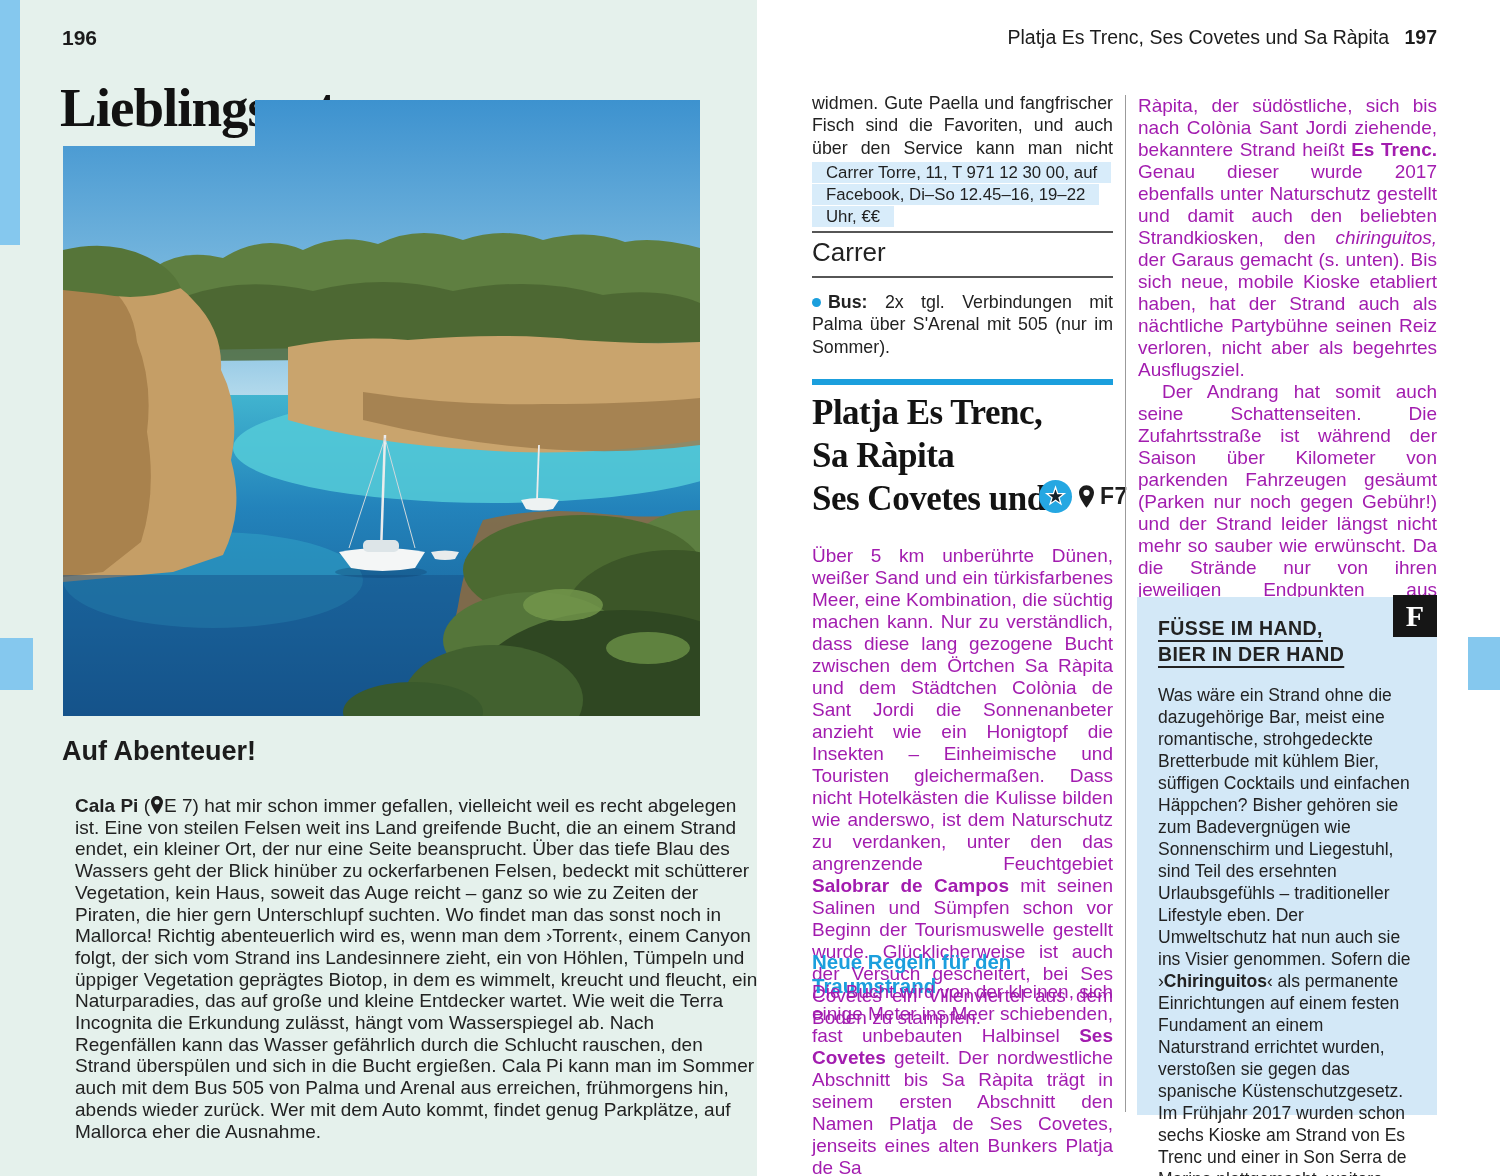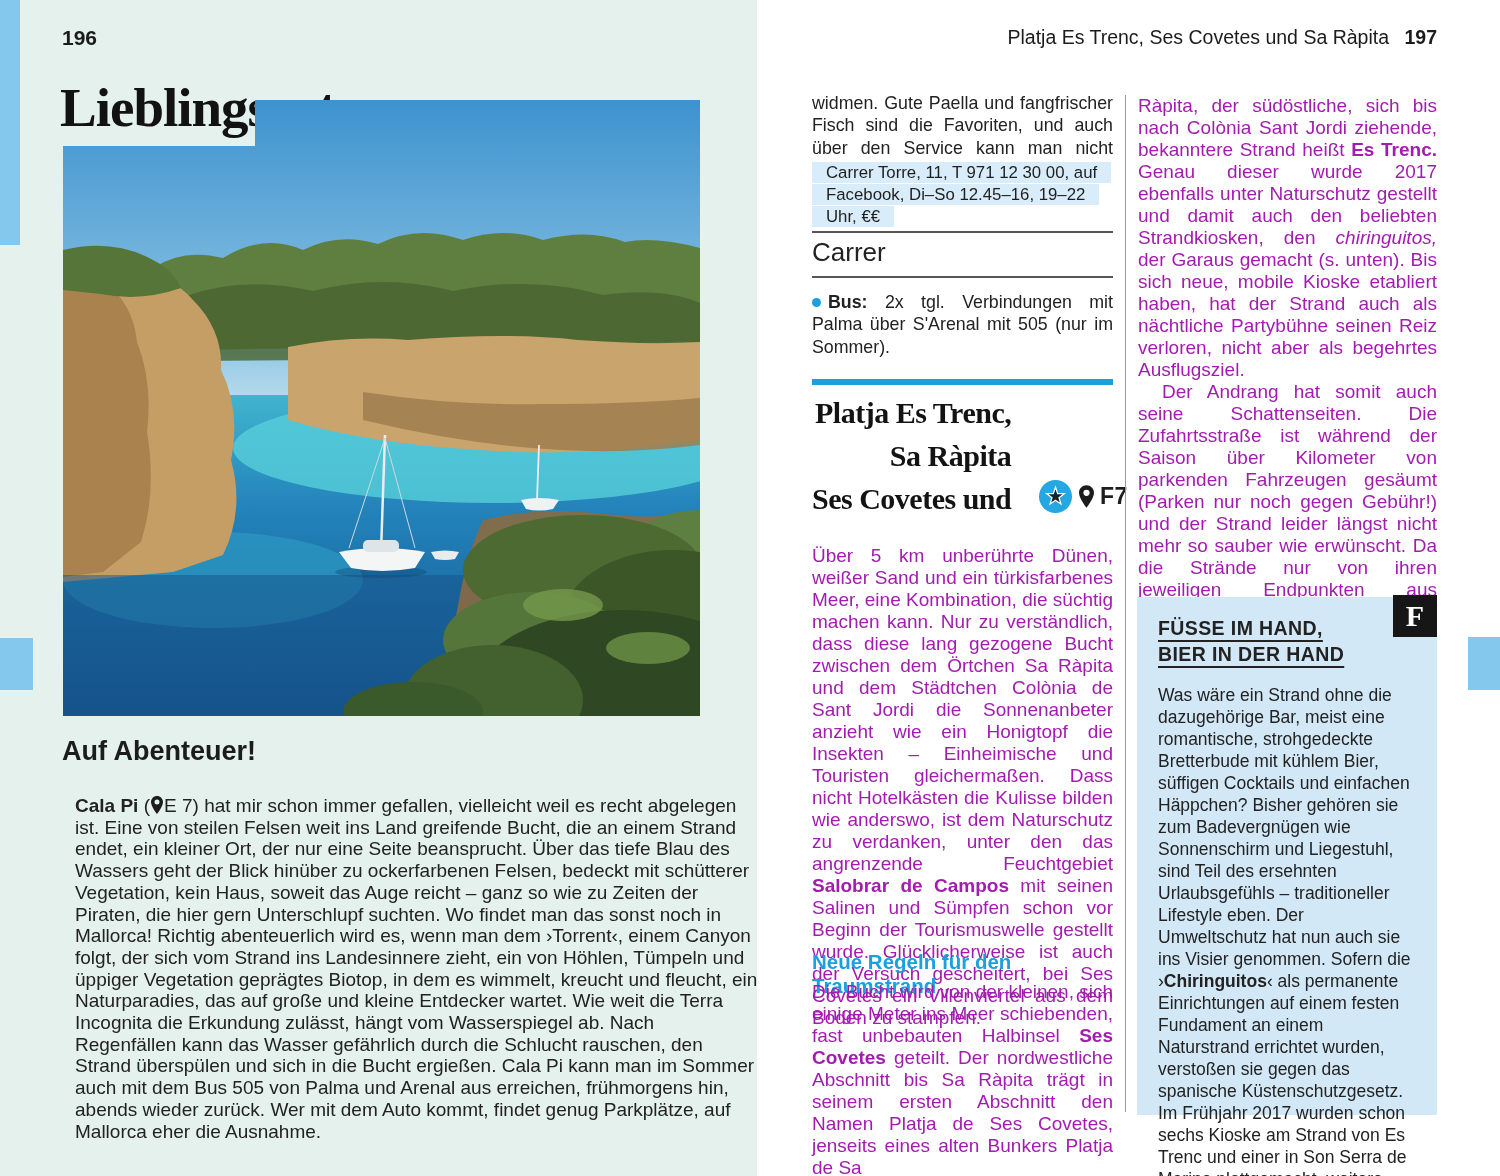--- a/index.html
+++ b/index.html
@@ -44,21 +44,21 @@
   .rule-top{top:231px;height:2px;}
   .rule-bottom{top:276px;height:1.5px;}
   .infos-heading{position:absolute;left:0;top:237px;font-size:26px;color:#222;}
   .bus-line{position:absolute;left:0;top:291px;width:301px;margin:0;
       font-size:17.8px;line-height:22.3px;color:#222;text-align:justify;}
   .bullet{display:inline-block;width:9px;height:9px;border-radius:50%;
       background:var(--accent_blue,#1b9fdd);margin-right:7px;vertical-align:1px;}
 
   .section-bar{position:absolute;left:0;top:379px;width:301px;height:6px;background:var(--accent_blue,#1b9fdd);}
   .big-heading{position:absolute;left:0;top:391px;margin:0;font-family:"Liberation Serif",serif;
-      font-weight:bold;font-size:30px;line-height:43px;letter-spacing:-0.5px;color:#131313;text-align:right;}
+      font-weight:bold;font-size:35px;line-height:43px;letter-spacing:-0.5px;color:#131313;}
   .badge-row{position:absolute;left:226px;top:479px;display:flex;align-items:center;gap:6px;}
   .map-ref-lg{font-size:23px;font-weight:bold;color:#1e1e1e;letter-spacing:0.5px;}
 
   .serif-body{font-family:Liberation Sans, sans-serif;font-size:19px;line-height:22px;
       color:#a21caf;text-align:justify;hyphens:auto;margin:0;}
   .col1 .body-a{position:absolute;left:0;top:545px;width:301px;}
   .subheading{position:absolute;left:0;top:950px;margin:0;font-size:20.5px;font-weight:bold;
       color:var(--accent_blue,#1b9fdd);}
   .col1 .body-b{position:absolute;left:0;top:981px;width:301px;}
 

